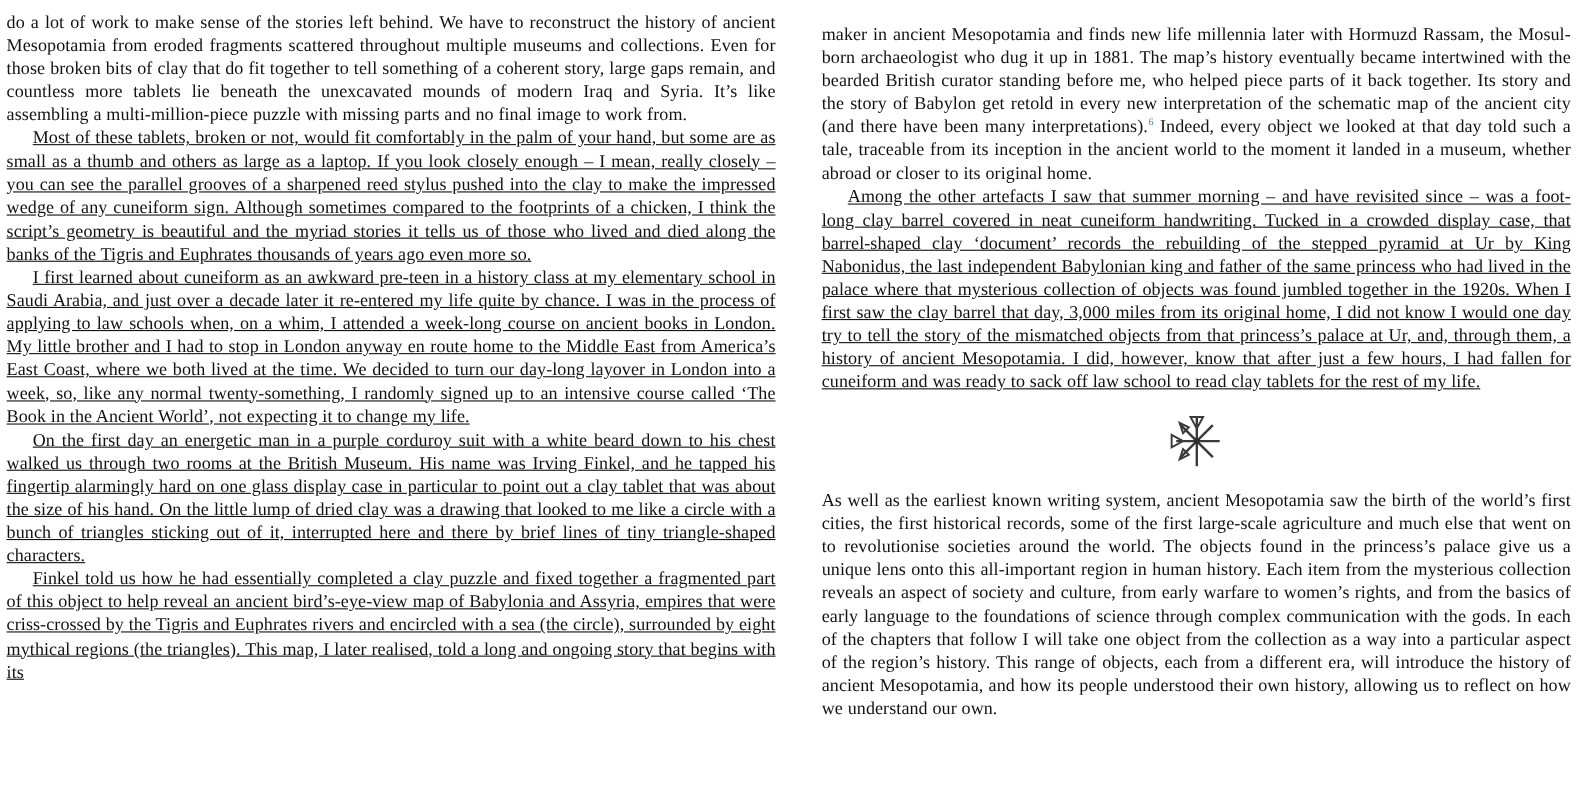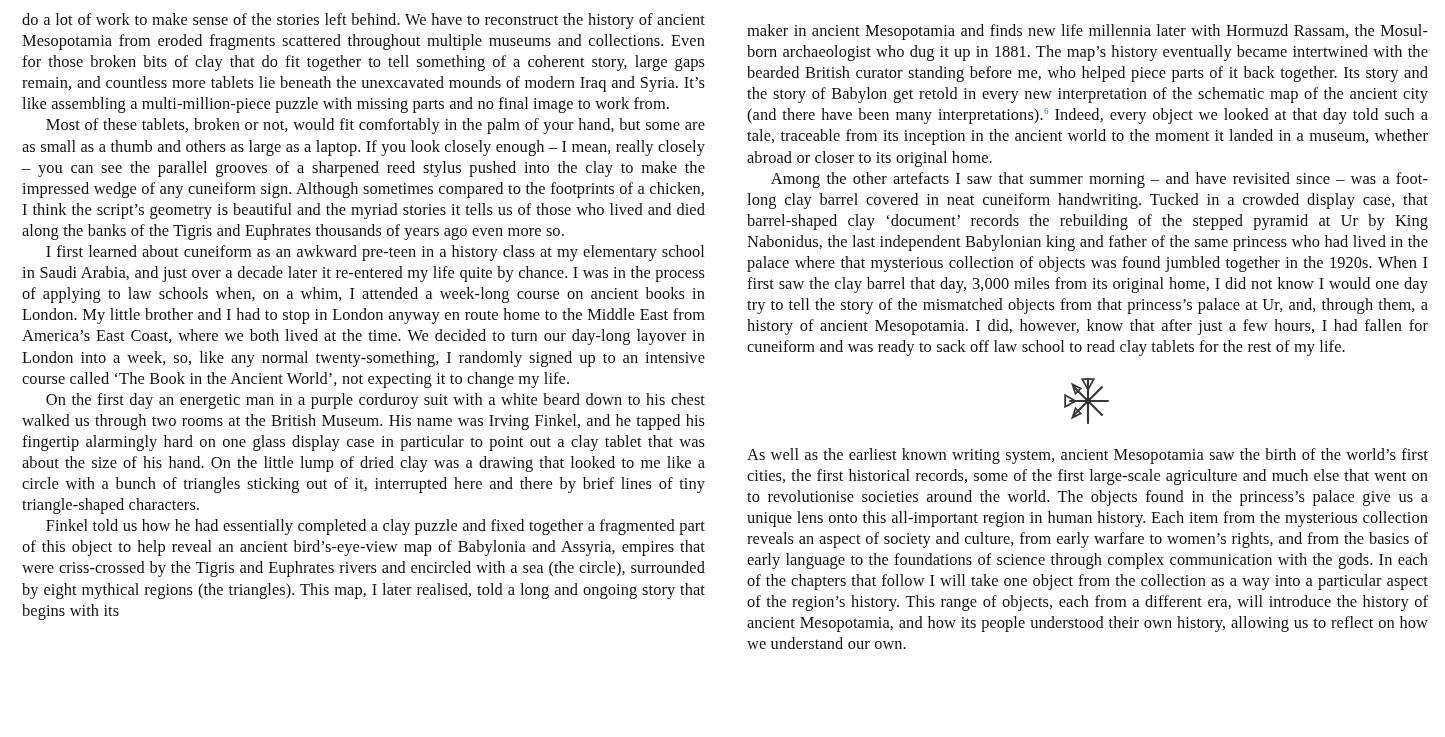--- a/index.html
+++ b/index.html
@@ -26,21 +26,21 @@
   }
 
   .page {
     position: relative;
     box-sizing: border-box;
     height: 737px;
   }
 
   .page-left {
     width: 722px;
-    padding: 9px 17px 0 22px;
+    padding: 9px 17px 0 6px;
   }
 
   .page-right {
     width: 723px;
     padding: 20px 17px 0 25px;
   }
 
   .column {
     width: 100%;
   }
@@ -52,20 +52,21 @@
     font-size: 16.4px;
     line-height: 21.1px;
     letter-spacing: 0.005em;
     hyphens: none;
     -webkit-hyphens: none;
     word-spacing: 0.01em;
   }
 
   p.indent {
     text-indent: 1.45em;
+    text-decoration: underline;
   }
 
   p.noindent {
     text-indent: 0;
   }
 
   .fn {
     font-size: 9.2px;
     vertical-align: super;
     line-height: 0;

